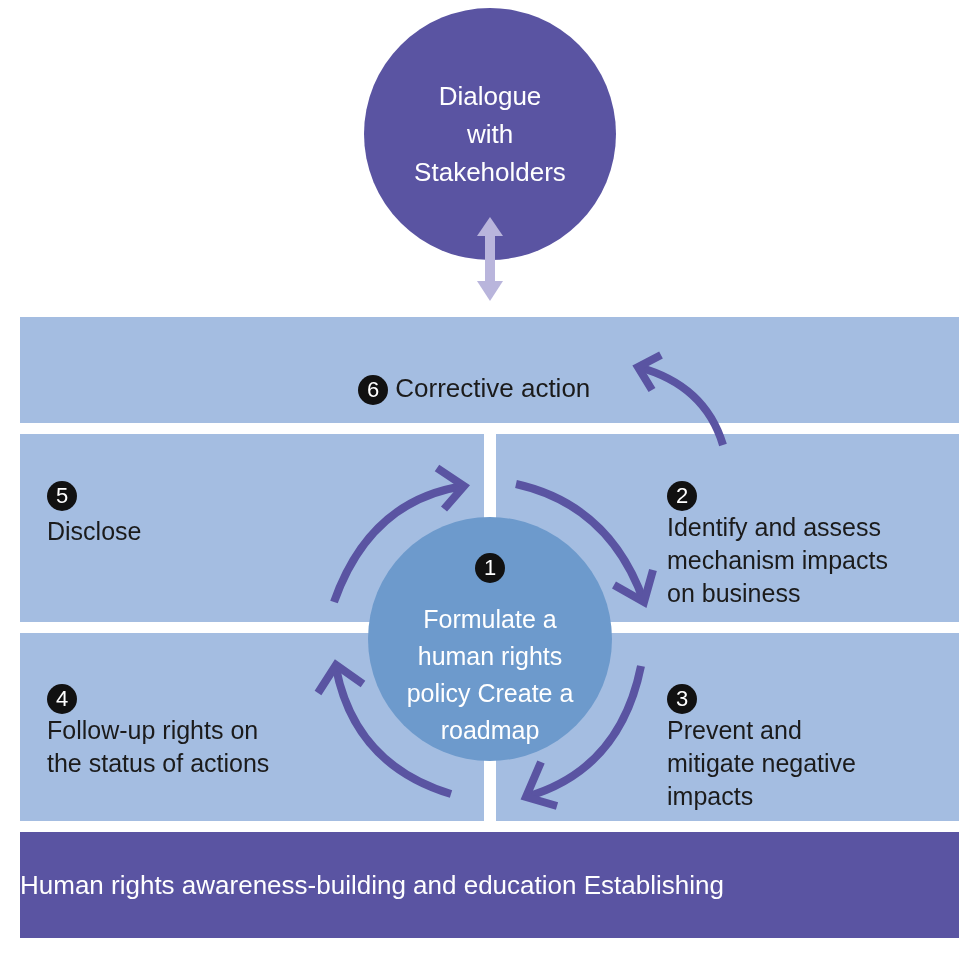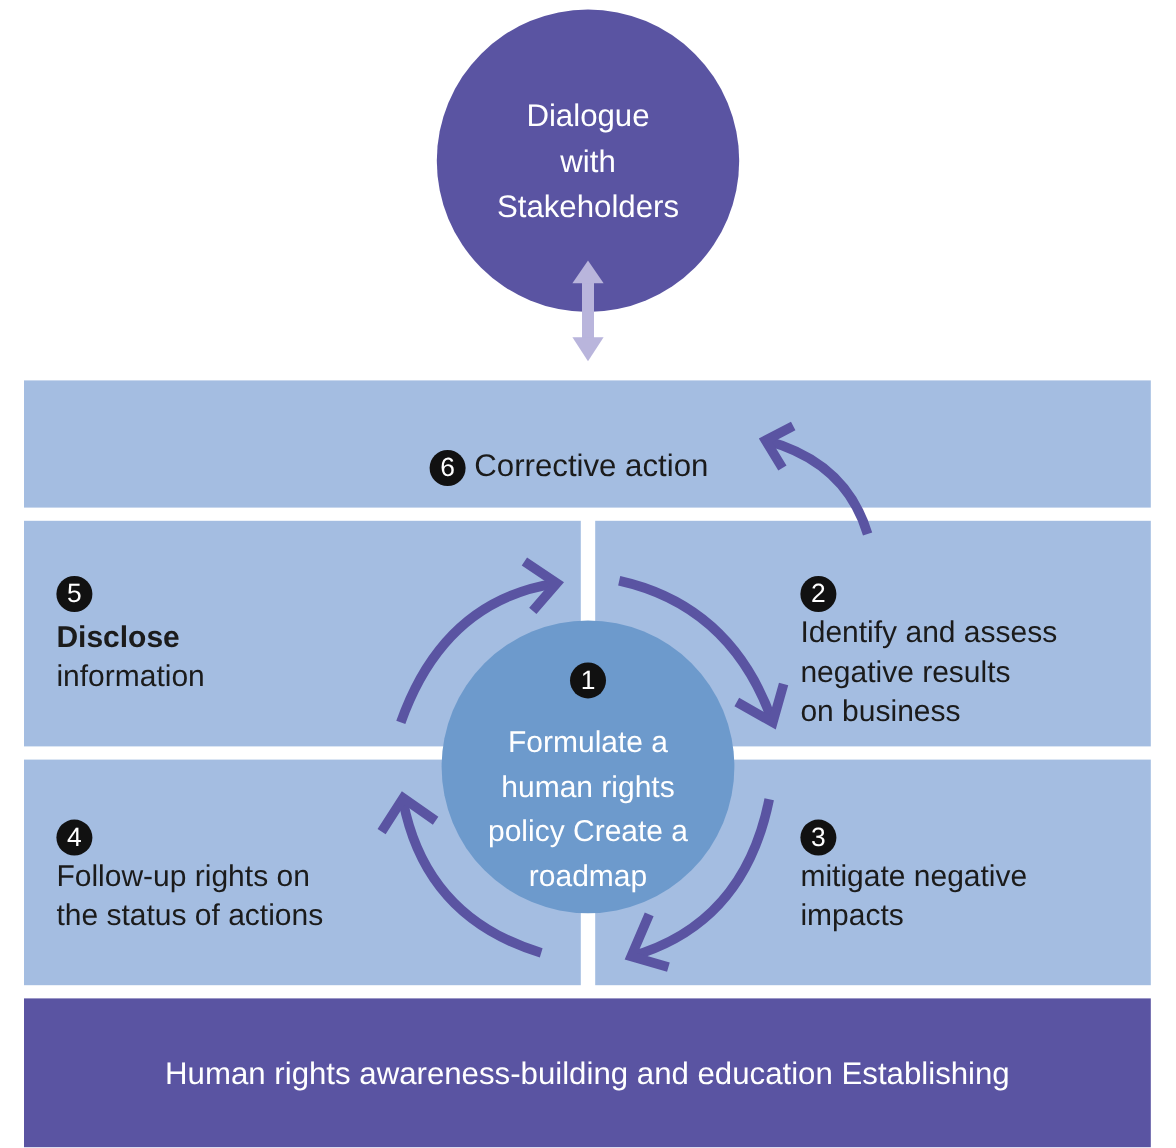--- a/index.html
+++ b/index.html
@@ -30,21 +30,21 @@
   <div>with</div>
   <div>Stakeholders</div>
 </div>
 
 <div class="panel" style="left:20px; top:317px; width:939px; height:106px;"></div>
 <div class="panel" style="left:20px; top:434px; width:464px; height:188px;"></div>
 <div class="panel" style="left:496px; top:434px; width:463px; height:188px;"></div>
 <div class="panel" style="left:20px; top:633px; width:464px; height:188px;"></div>
 <div class="panel" style="left:496px; top:633px; width:463px; height:188px;"></div>
 
-<div class="band-purple" style="left:20px; top:832px; width:939px; height:124px; display:flex; flex-direction:column; align-items:center; justify-content:center;gap:23px;">
+<div class="band-purple" style="left:20px; top:832px; width:939px; height:106px; display:flex; flex-direction:column; align-items:flex-start; justify-content:center;gap:23px;">
   <div class="bottom-text">Human rights awareness-building and education Establishing</div>
 </div>
 
 <svg width="980" height="957">
 
   <g fill="#b9b5dc">
     <rect x="485" y="232" width="10" height="52"></rect>
     <polygon points="477,236 490,217 503,236"></polygon>
     <polygon points="477,281 490,301 503,281"></polygon>
   </g>
@@ -77,39 +77,39 @@
   </g>
 </svg>
 
 <div class="abs txt-dark" style="left:358px; top:352px; white-space:nowrap; font-size:26px;">
   <span class="num">6</span>
   <span>Corrective action</span>
 </div>
 
 <div class="abs txt-dark" style="left:47px; top:458px;">
   <span class="num">5</span>
-  <div style="margin-top:4px;font-weight:bold;">Disclose</div>
-  <div>information</div>
+  <div style="margin-top:4px;">Disclose</div>
 </div>
 
 <div class="abs txt-dark" style="left:667px; top:458px;">
   <span class="num">2</span>
   <div style="margin-top:0px;">Identify and assess</div>
-  <div>negative results</div>
+  <div>mechanism impacts</div>
   <div>on business</div>
 </div>
 
 <div class="abs txt-dark" style="left:47px; top:661px;">
   <span class="num">4</span>
   <div>Follow-up rights on</div>
   <div>the status of actions</div>
 </div>
 
 <div class="abs txt-dark" style="left:667px; top:661px;">
   <span class="num">3</span>
+  <div>Prevent and</div>
   <div>mitigate negative</div>
   <div>impacts</div>
 </div>
 
 <div class="center-circle">
   <div style="margin-top:31px;">
     <span class="num">1</span>
   </div>
   <div style="margin-top:16px;">Formulate a</div>
   <div>human rights</div>

